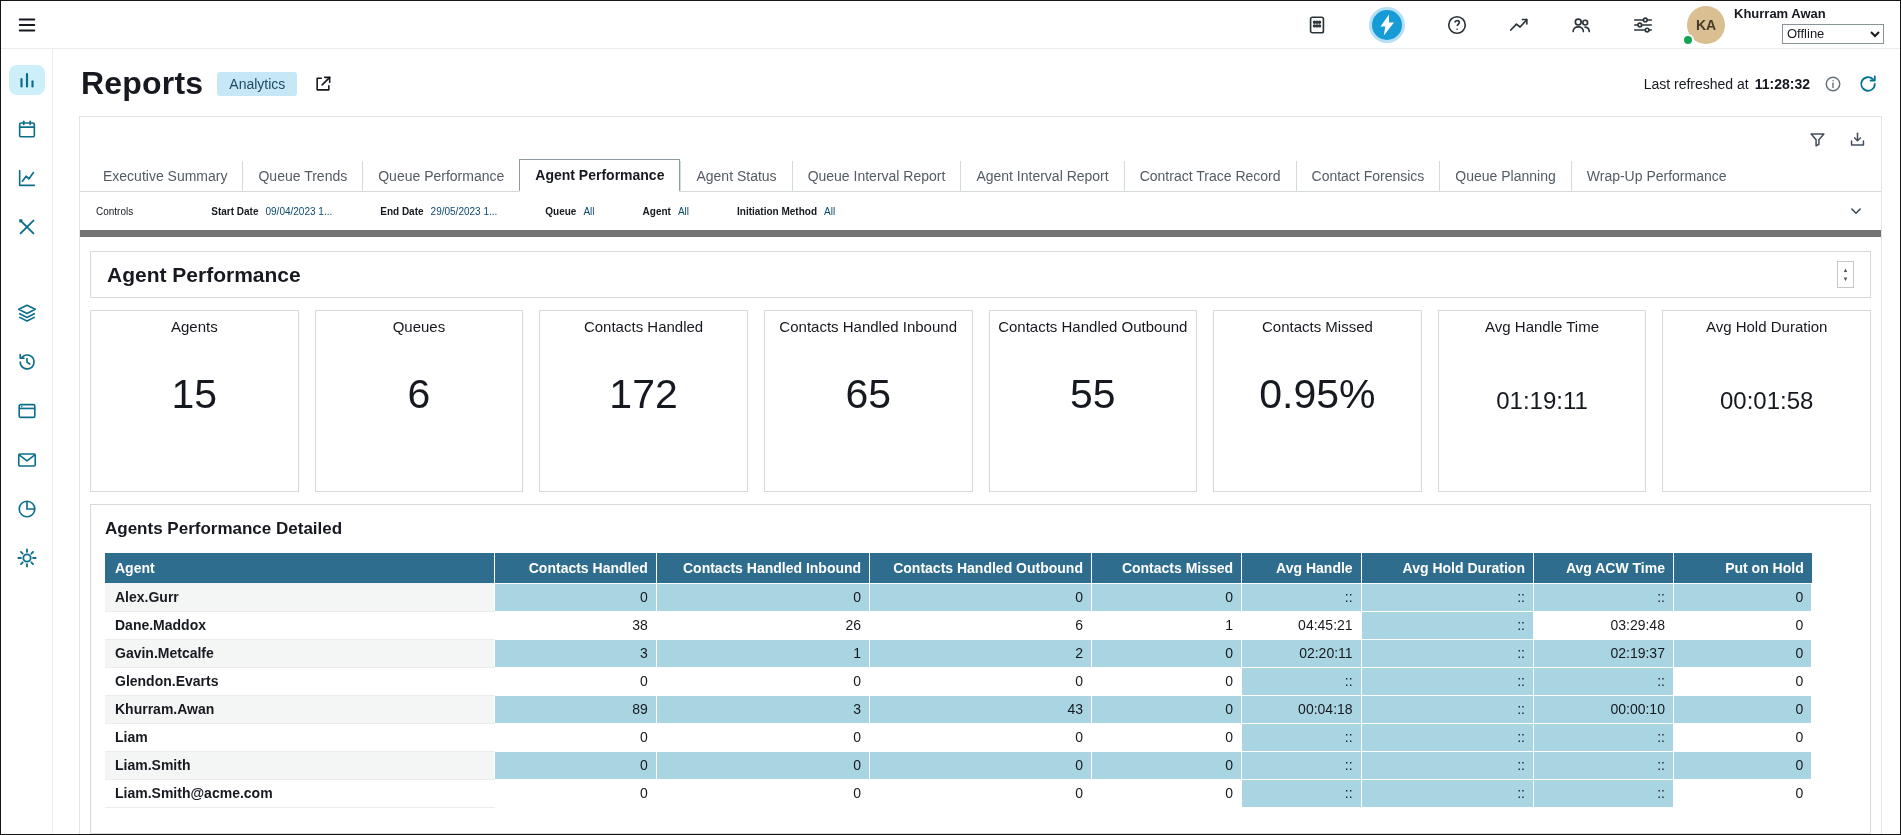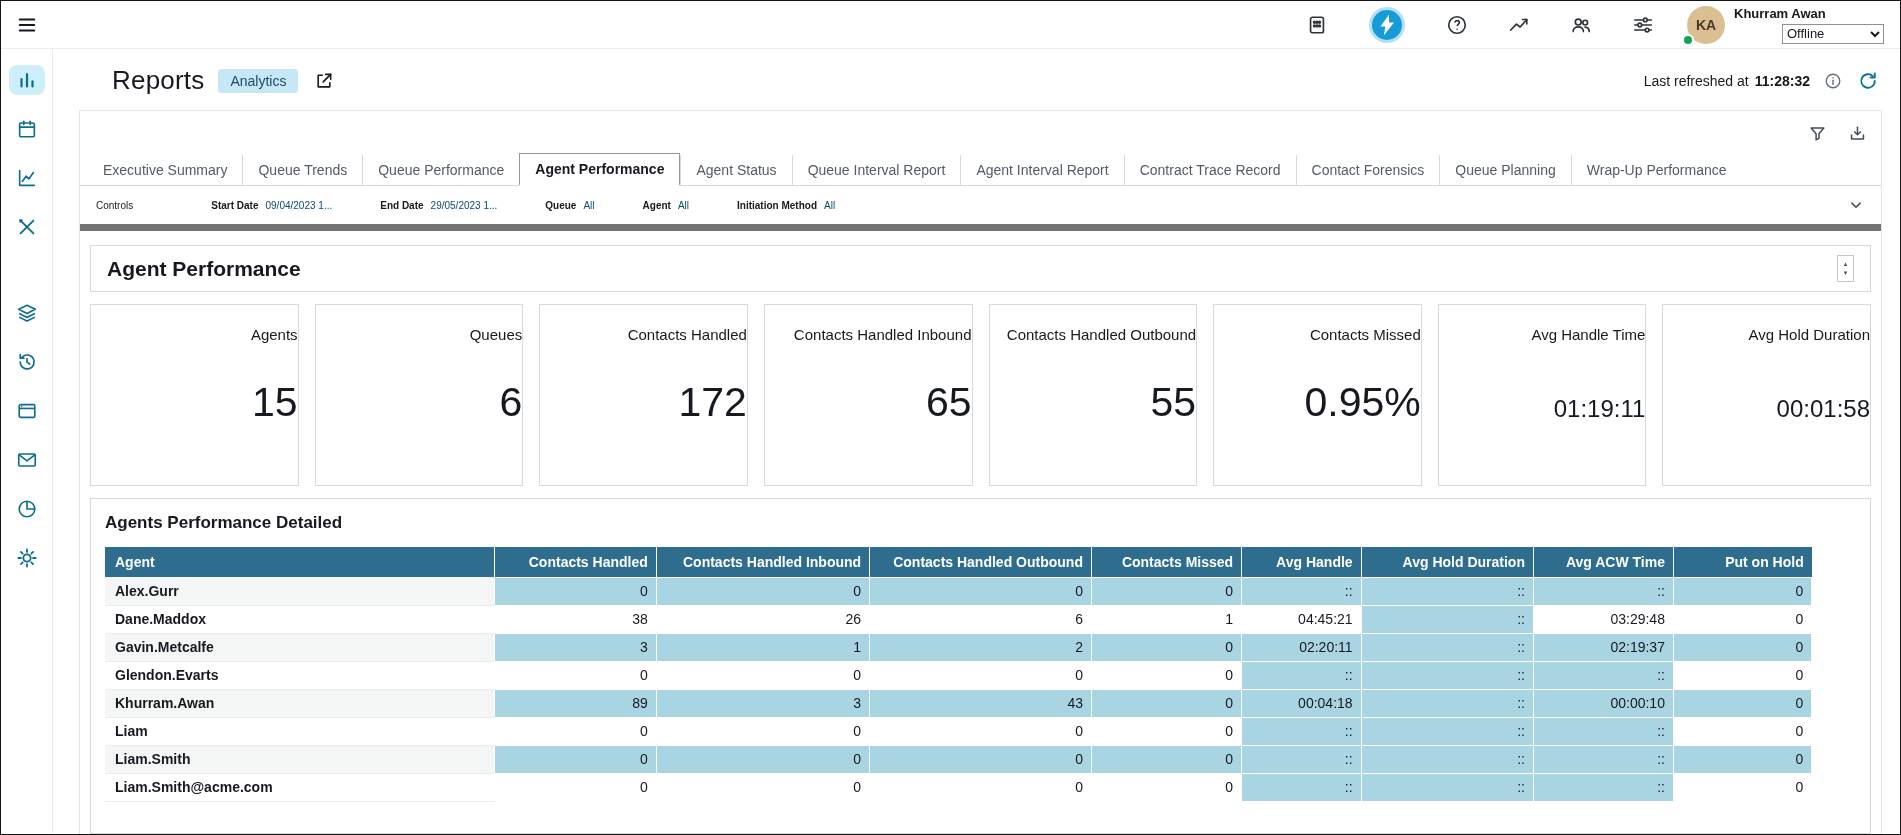--- a/index.html
+++ b/index.html
@@ -49,21 +49,21 @@
     padding-top: 16px; gap: 19px; flex-shrink: 0;
   }
   .side-icon { width: 36px; height: 30px; display: flex; align-items: center; justify-content: center; cursor: pointer; border-radius: 8px; }
   .side-icon.active { background: #cdeffa; }
   .side-sep { height: 18px; }
   .main { flex: 1; display: flex; flex-direction: column; overflow: hidden; padding: 0 18px 0 26px; }
 
   
   .page-header { display: flex; align-items: center; justify-content: space-between; padding: 16px 2px 14px 2px; }
   .ph-left { display: flex; align-items: center; gap: 14px; }
-  .page-title { font-size: 26px; font-weight: normal; letter-spacing: 0.2px; margin-left: 31px; }
+  .page-title { font-size: 32px; font-weight: bold; letter-spacing: 0.2px; }
   .badge { background: #c6e7f5; color: #204d63; font-size: 14px; padding: 4px 12px; border-radius: 3px; }
   .ph-right { display: flex; align-items: center; gap: 11px; font-size: 14px; }
   .refresh-time { font-weight: bold; margin-left: -5px; }
 
   
   .panel { border: 1px solid #e0e5e5; border-bottom: none; background: #fff; flex: 1; display: flex; flex-direction: column; overflow: hidden; }
   .panel-toolbar { display: flex; justify-content: flex-end; align-items: center; gap: 20px; padding: 12px 14px 10px; }
   .panel-toolbar .tb-icon { width: 20px; height: 20px; }
 
   .tabs { display: flex; align-items: flex-end; padding-left: 8px; border-bottom: 1px solid #d5dbdb; }
@@ -79,21 +79,21 @@
   .filter { display: flex; gap: 7px; margin-right: 48px; cursor: pointer; }
   .filter-label { font-weight: bold; }
   .filter-value { color: #0c4a6e; }
   .controls-chevron { margin-left: auto; cursor: pointer; }
 
   .section-box { margin: 14px 10px 12px; border: 1px solid #d5dbdb; display: flex; align-items: center; justify-content: space-between; padding: 9px 16px; }
   .section-title { font-size: 21px; font-weight: bold; }
   .stepper { width: 17px; height: 27px; border: 1px solid #c3c9c9; display: flex; flex-direction: column; align-items: center; justify-content: center; font-size: 6px; color: #555; line-height: 1.5; cursor: pointer; }
 
   .kpi-row { display: flex; gap: 16px; margin: 0 10px; }
-  .kpi-card { flex: 1; border: 1px solid #d5dbdb; height: 182px; text-align: right; padding-top: 21px; background: #fff; }
+  .kpi-card { flex: 1; border: 1px solid #d5dbdb; height: 182px; text-align: center; padding-top: 7px; background: #fff; }
   .kpi-label { font-size: 15px; }
   .kpi-value { font-size: 41px; margin-top: 36px; }
   .kpi-value.kpi-time { font-size: 24px; margin-top: 52px; }
 
   .detail-box { margin: 12px 10px 0; border: 1px solid #d5dbdb; padding: 14px 14px 0; flex: 1; overflow: hidden; }
   .detail-title { font-size: 17px; font-weight: bold; margin-bottom: 14px; }
   table { width: 97.5%; border-collapse: collapse; font-size: 14px; table-layout: fixed; }
   thead th {
     background: #2e6d8e; color: #fff; font-weight: bold; height: 30px;
     text-align: right; padding: 0 8px; border-right: 1px solid rgba(255,255,255,0.35);

